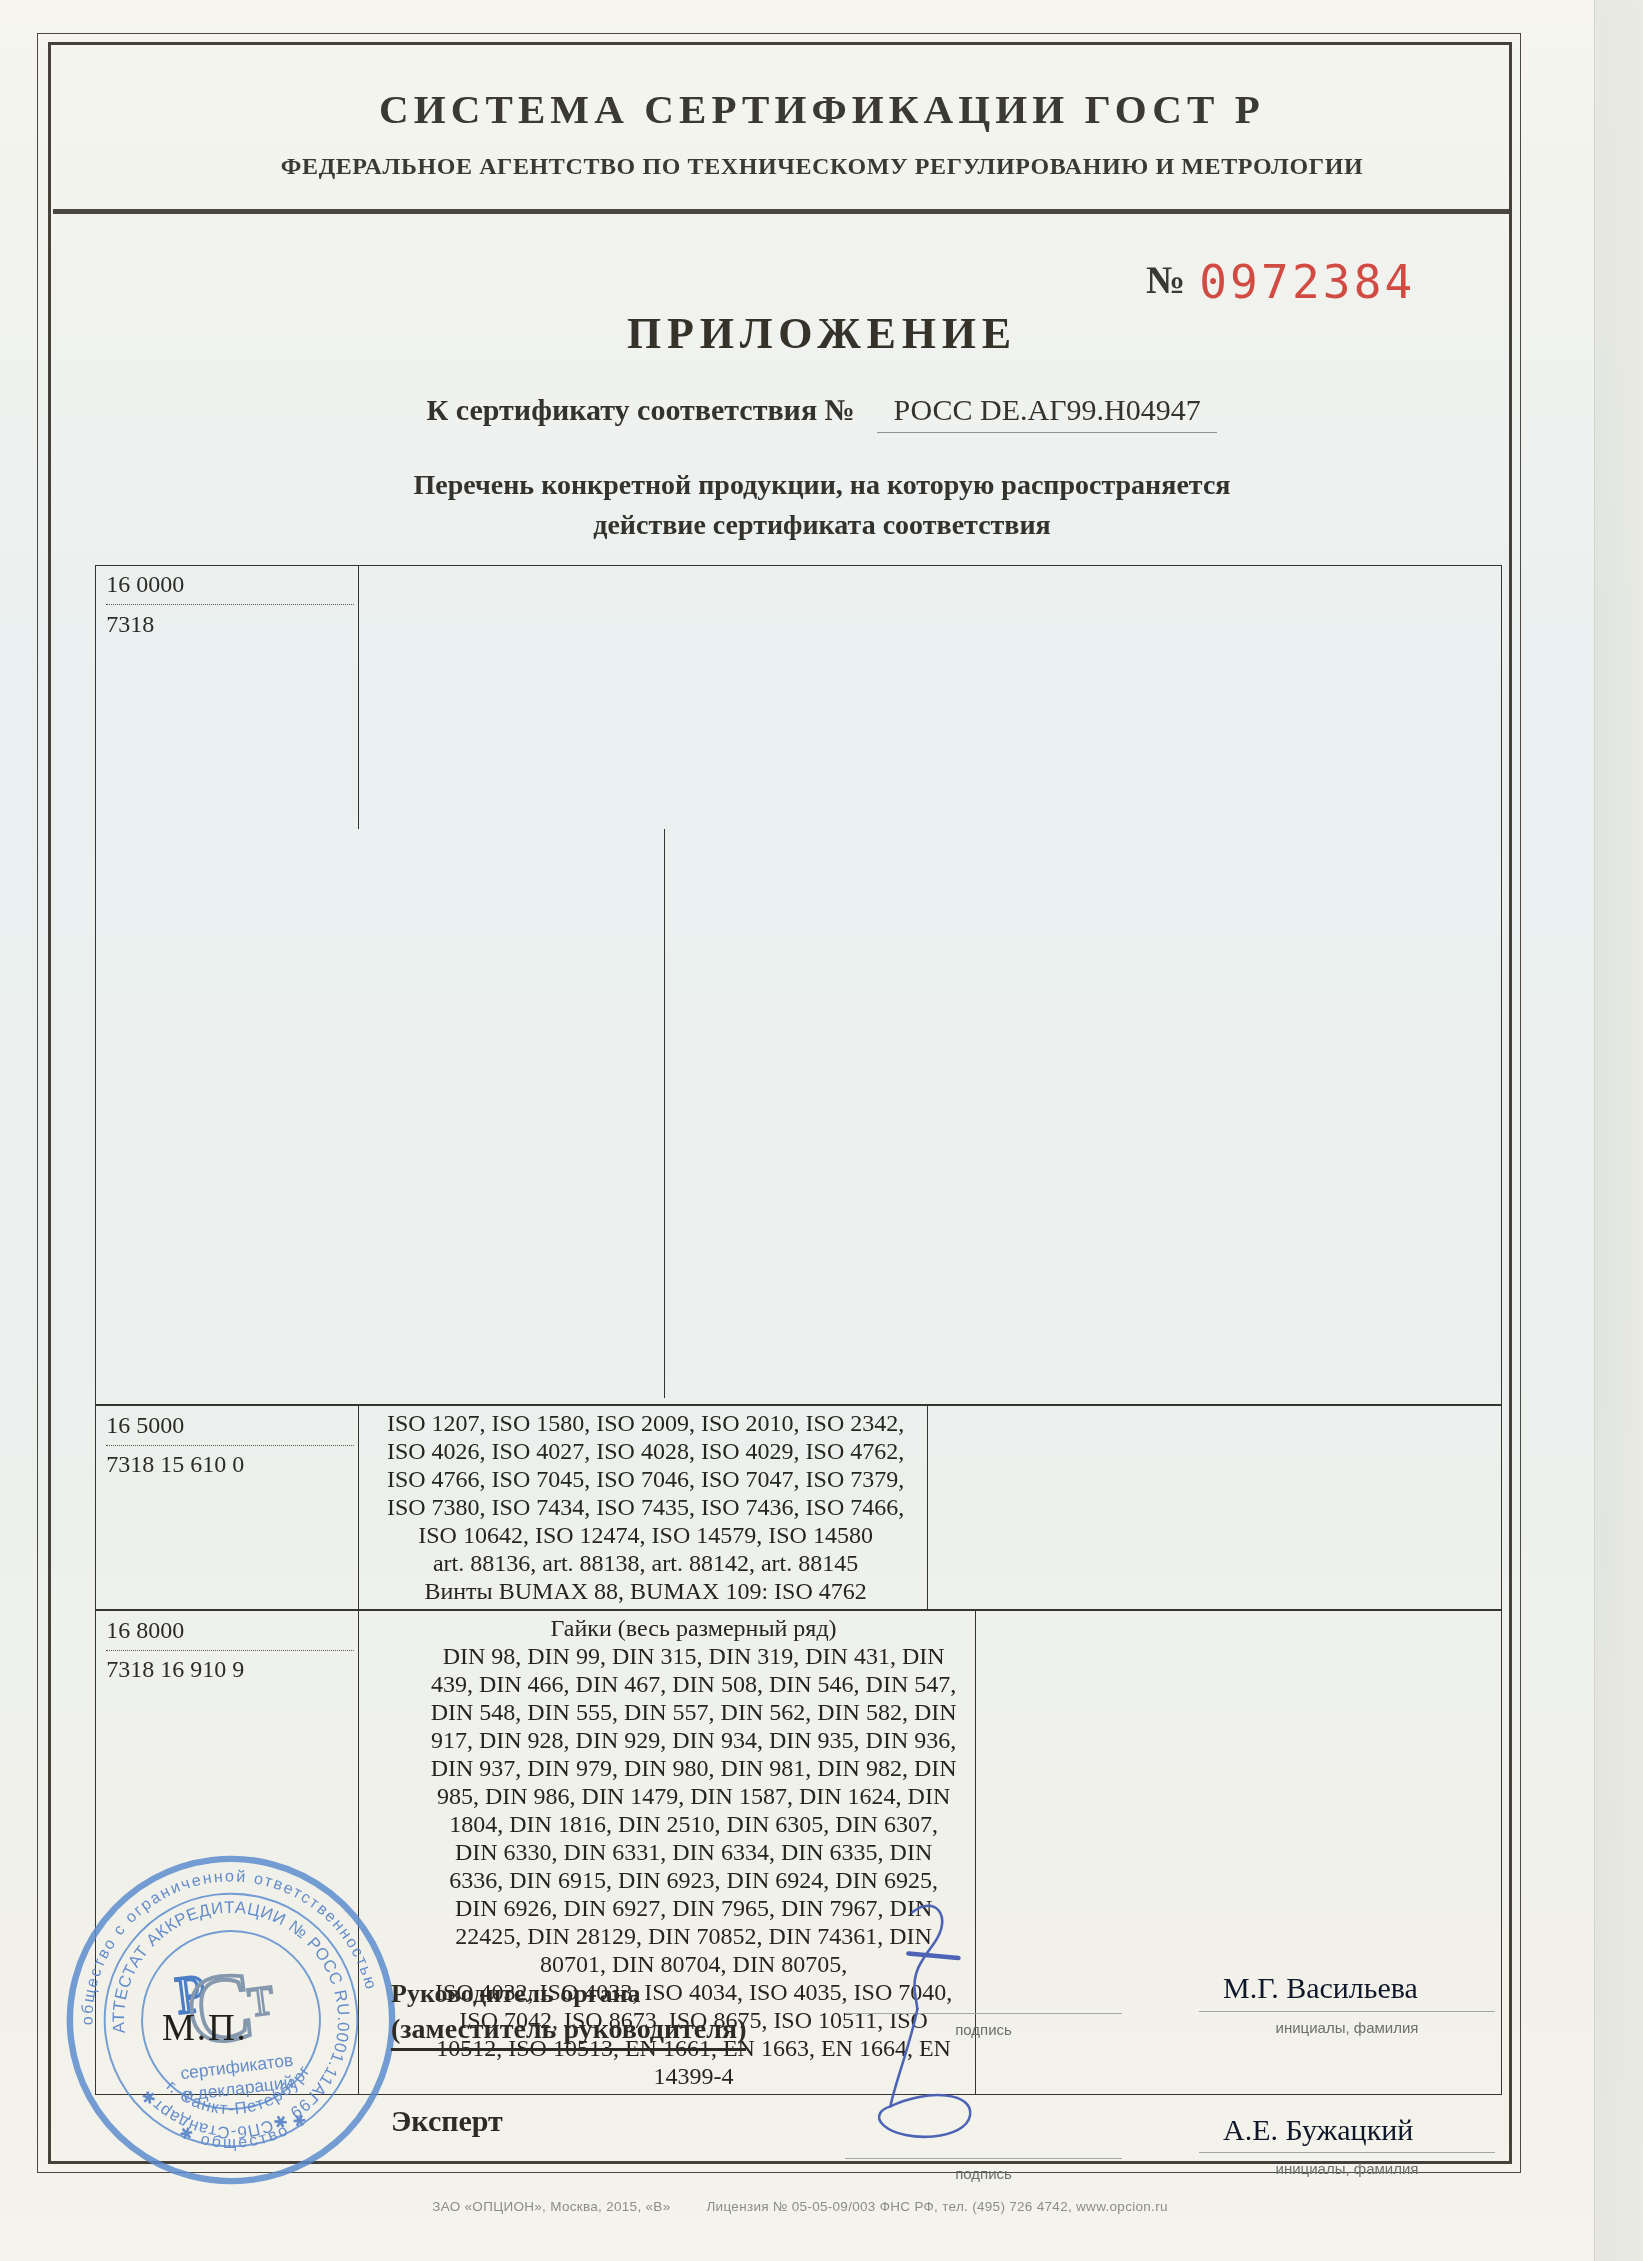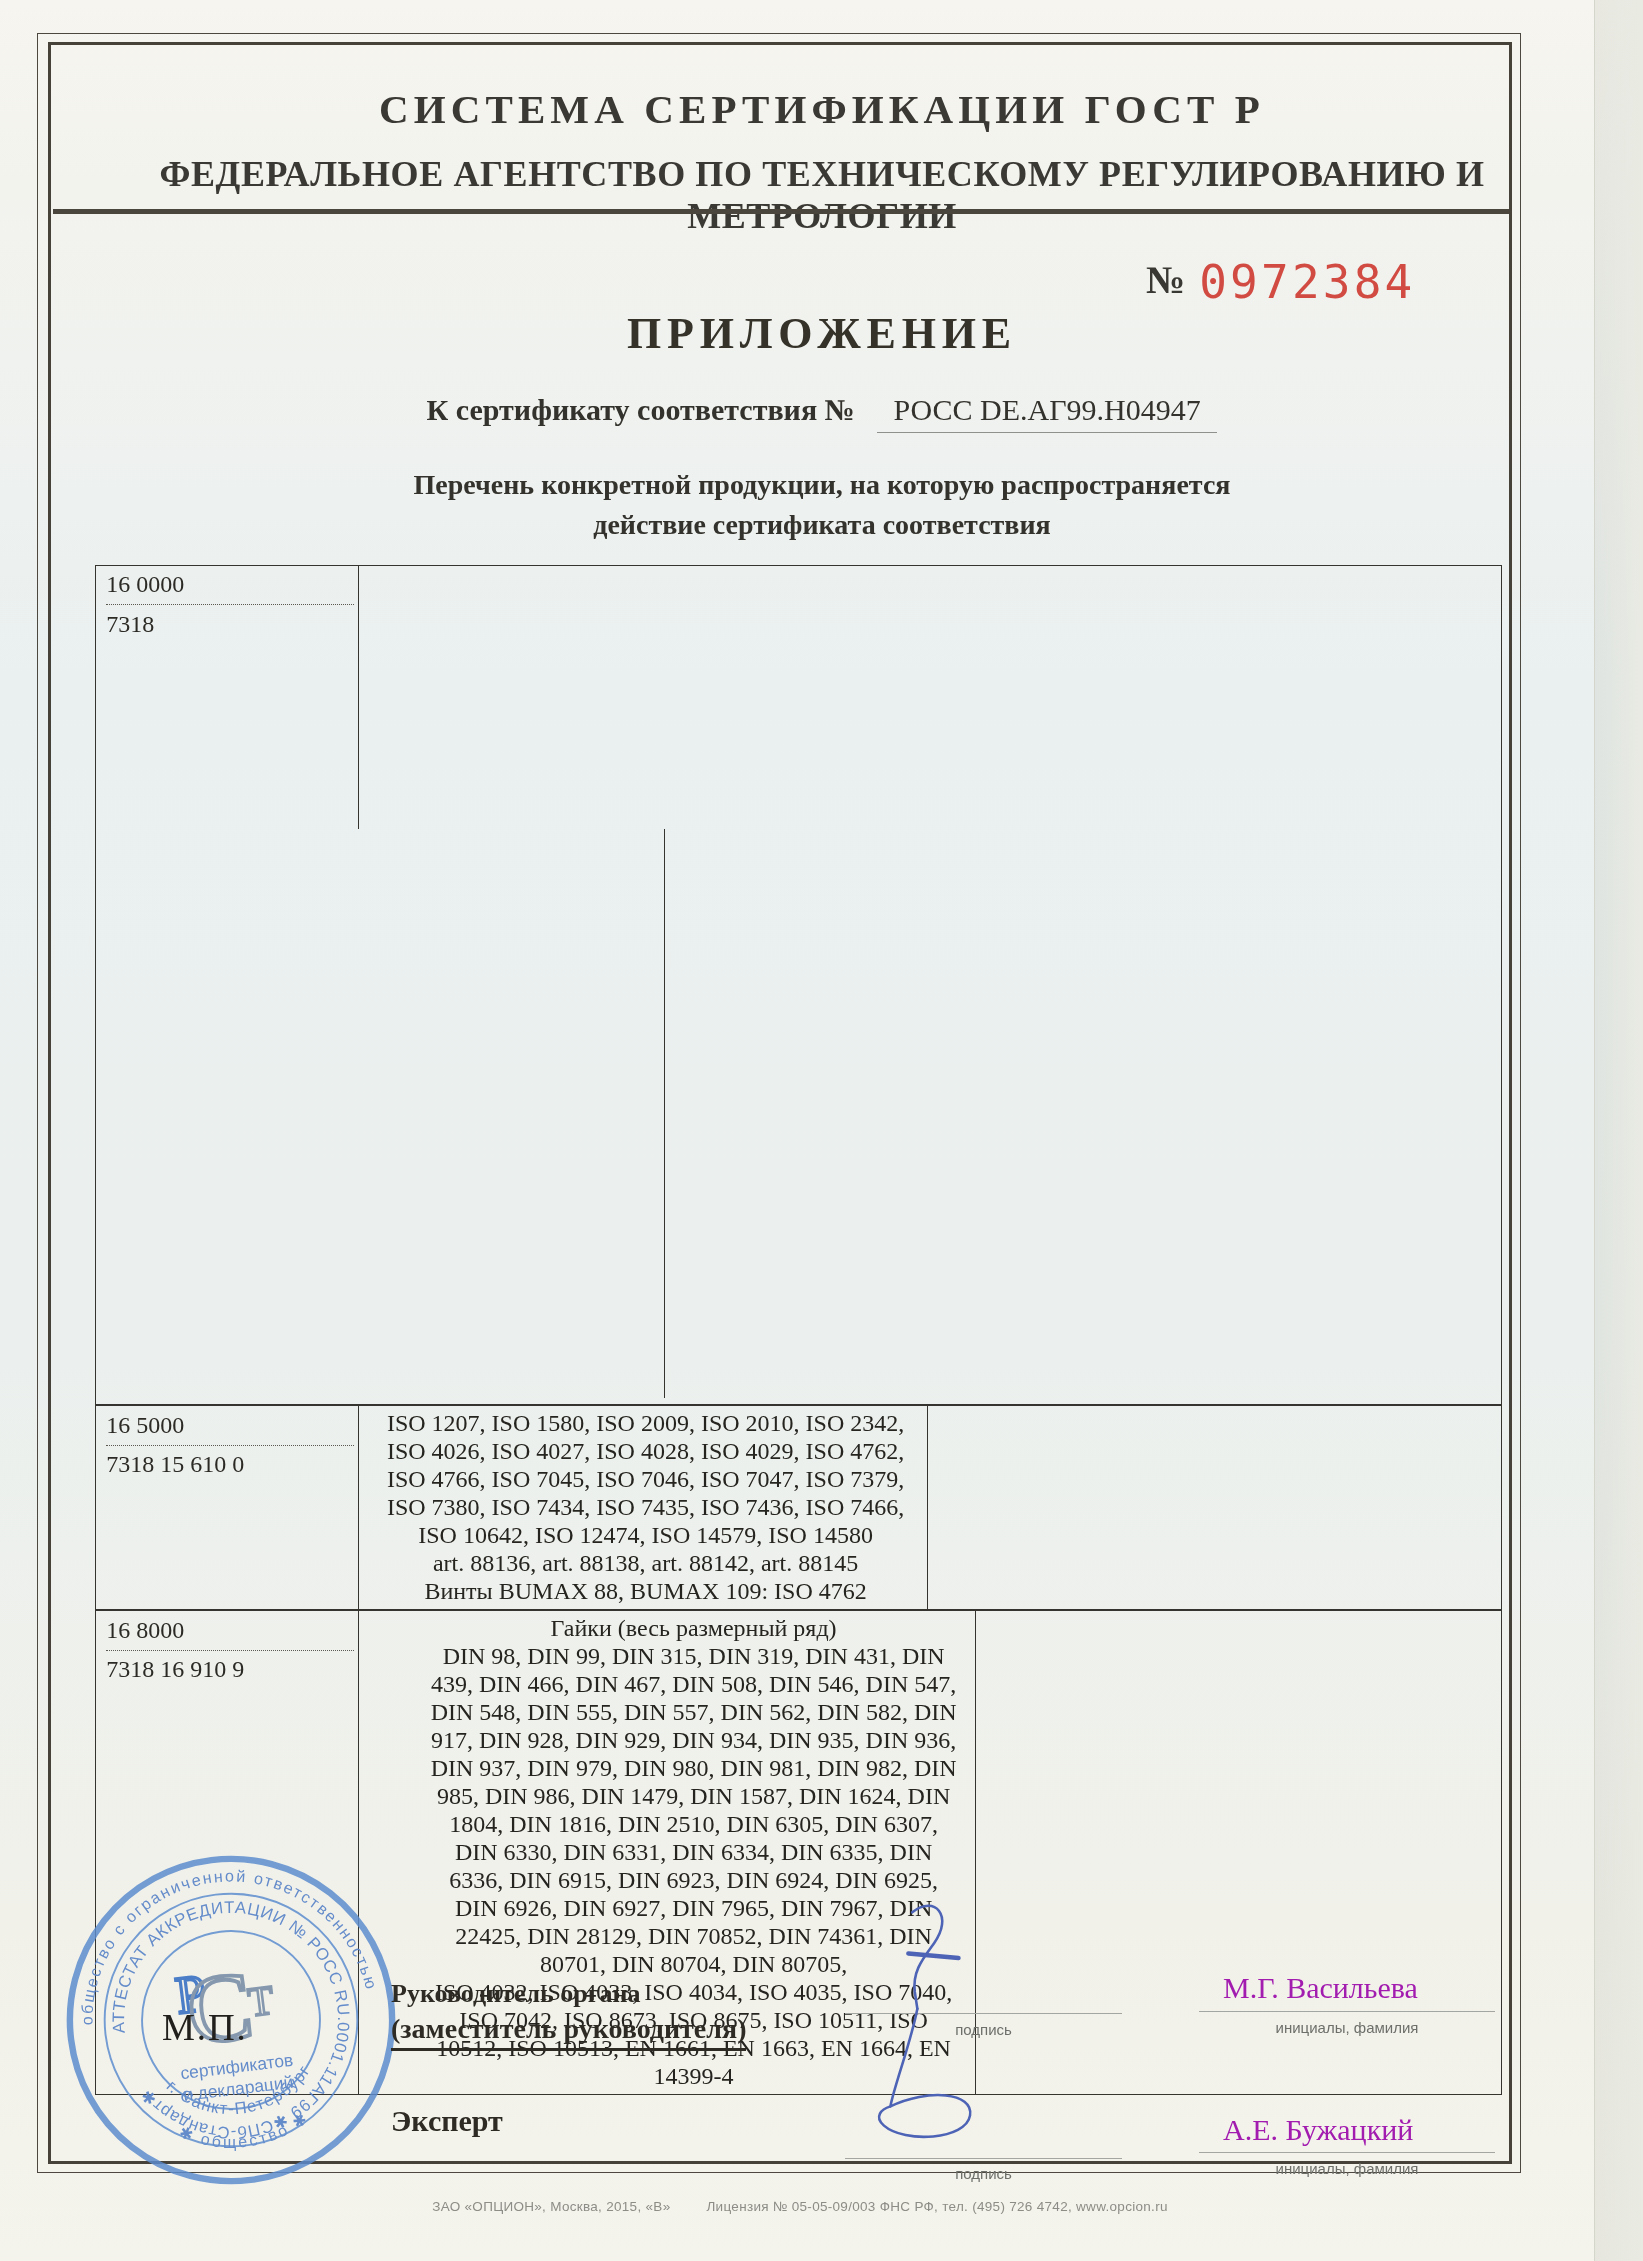--- a/index.html
+++ b/index.html
@@ -9,21 +9,21 @@
        overflow:hidden;color:#2c2a25;}
   .scan-edge{position:absolute;top:0;right:0;width:50px;height:100%;
        background:linear-gradient(90deg,rgba(190,192,182,.25),#e9ebe3);}
   .scan-crease{position:absolute;top:0;right:49px;width:1.3px;height:100%;background:#d4d6cc;}
   .frame-outer{position:absolute;left:37px;top:33px;width:1484px;height:2140px;
        border:1.9px solid #4d483f;box-sizing:border-box;}
   .frame-inner{position:absolute;left:48px;top:42px;width:1464px;height:2122px;
        border:3.2px solid #46423a;box-sizing:border-box;}
   .t-center{position:absolute;left:58px;width:1528px;text-align:center;}
   .hdr1{top:85px;font-size:41px;font-weight:bold;letter-spacing:5.1px;color:#3b3933;}
-  .hdr2{top:153px;font-size:36px;font-weight:bold;letter-spacing:0.6px;color:#3b3933;}
+  .hdr2{top:153px;font-size:24px;font-weight:bold;letter-spacing:0.6px;color:#3b3933;}
   .hdr-sep{position:absolute;left:53px;top:209px;width:1456px;height:4.5px;background:#4a463d;}
   .doc-num{position:absolute;left:1146px;top:255px;white-space:nowrap;}
   .doc-num .no{font-size:39px;font-weight:bold;color:#3a3833;vertical-align:5.1px;}
   .doc-num .val{font-family:"DejaVu Sans Mono",monospace;font-size:46px;color:#d24b43;
        letter-spacing:3.2px;margin-left:14px;}
   .apx{top:308px;font-size:44px;font-weight:bold;letter-spacing:5.8px;color:#353229;}
   .certline{top:393px;font-size:30px;color:#34322c;}
   .certline .lbl{font-weight:bold;}
   .certline .val{display:inline-block;margin-left:22px;padding:0 16.7px 5.1px 16.7px;
        border-bottom:1.3px solid #8f918c;font-weight:normal;}
@@ -59,21 +59,21 @@
   .sigline{position:absolute;height:0;border-top:1.3px solid #a3a6a1;}
   .sl1{left:845px;top:2013px;width:277px;}
   .sl2{left:845px;top:2158px;width:277px;}
   .nl1{left:1199px;top:2011px;width:296px;}
   .nl2{left:1199px;top:2152px;width:296px;}
   .small-lab{position:absolute;font-family:"Liberation Sans",sans-serif;font-size:15px;color:#6d6f6a;text-align:center;}
   .pl1{left:845px;top:2021px;width:277px;}
   .pl2{left:845px;top:2165px;width:277px;}
   .il1{left:1199px;top:2019px;width:296px;}
   .il2{left:1199px;top:2160px;width:296px;}
-  .name{position:absolute;font-size:30px;color:#a21caf;}
+  .name{position:absolute;font-size:30px;color:#0f172a;}
   .n1{left:1223px;top:1971px;}
   .n2{left:1223px;top:2113px;}
   .signature{position:absolute;left:830px;top:1898px;z-index:5;}
 
   .footer{position:absolute;left:0;top:2199px;width:1600px;display:flex;justify-content:center;gap:36px;
        font-family:"Liberation Sans",sans-serif;font-size:13.5px;color:#8d8d87;letter-spacing:0.3px;}
 </style>
 </head>
 <body>
 

